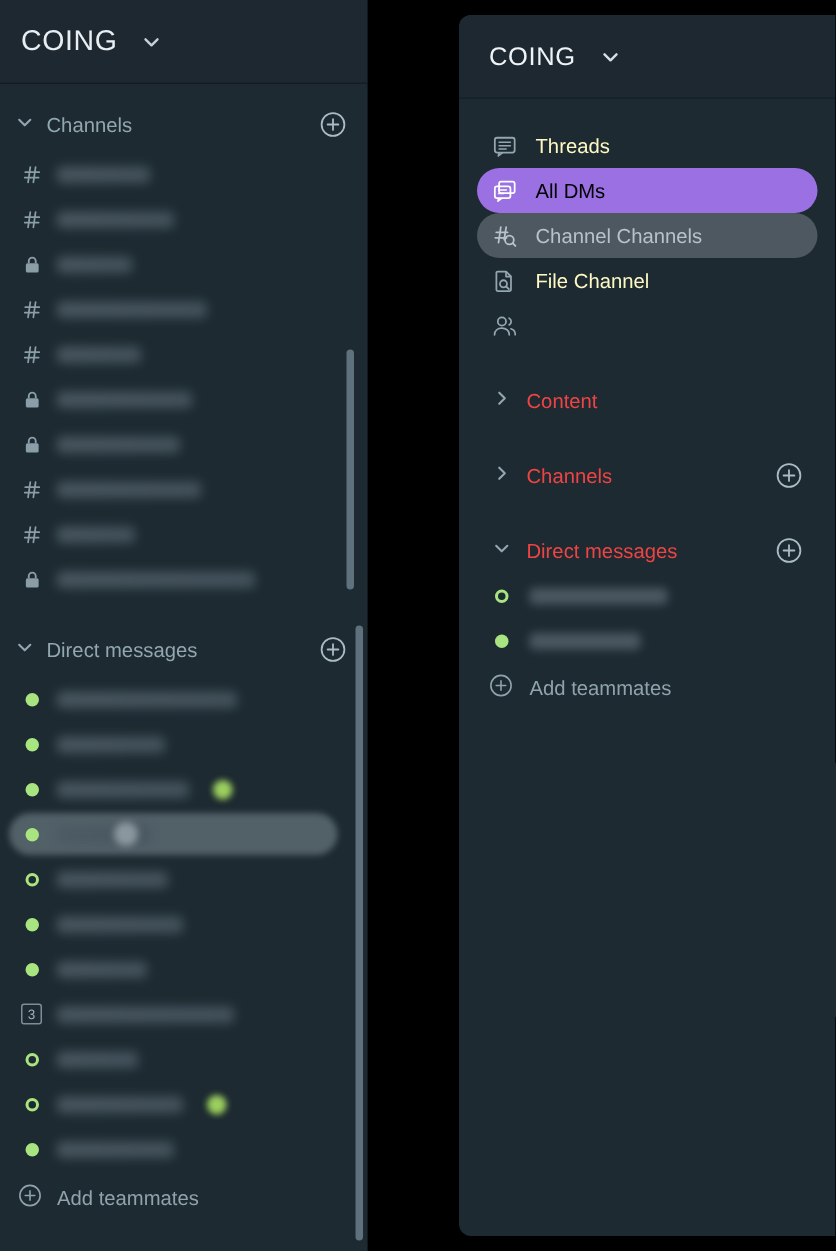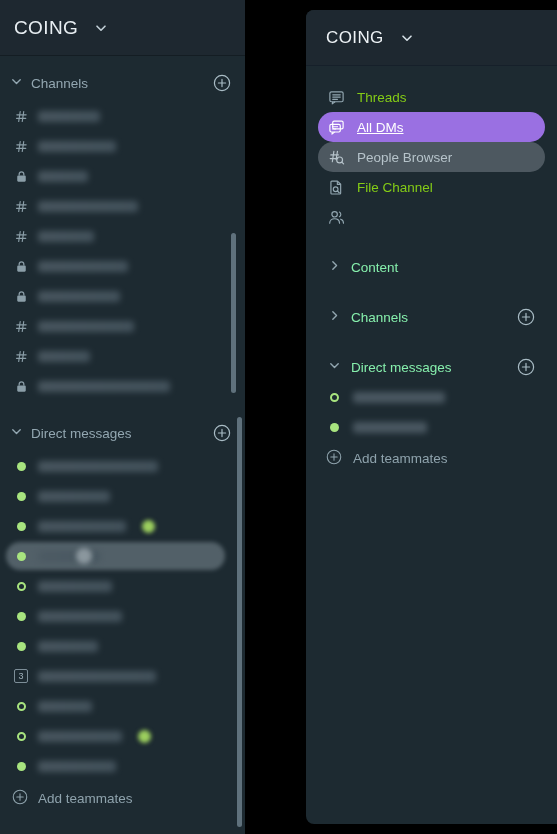--- a/index.html
+++ b/index.html
@@ -90,30 +90,30 @@
   .rp-header {
     height:56px; background:#1e2830; display:flex; align-items:center;
     padding:0 20px; border-bottom:1px solid #16202६;
   }
   .rp-header { border-bottom:1px solid #16202a; }
   .rp-title { color:#eef3f6; font-size:17px; letter-spacing:.4px; }
   .rp-body { padding-top:16px; }
 
   .nav-item {
     display:flex; align-items:center; height:30px; margin: 0 12px; padding: 0 10px;
-    gap:12px; border-radius:15px; color:#84cc16; font-size:13.5px;
+    gap:12px; border-radius:15px; color:#fef9c3; font-size:13.5px;
   }
   .nav-item .nic { width:17px; height:17px; flex:0 0 17px; display:flex; align-items:center; justify-content:center;}
   .nav-item .nic svg { display:block; }
-  .nav-item.active { background:#9a70e2; color:#ffffff;text-decoration:underline; }
+  .nav-item.active { background:#9a70e2; color:#000000; }
   .nav-item.hover { background:#4d5860; color:#b6c3ca; }
 
   .rp-section {
     display:flex; align-items:center; height:30px; margin:0 12px; padding:0 10px;
-    gap:10px; color:#86efac; font-size:13.5px; 
+    gap:10px; color:#ef4444; font-size:13.5px; 
   }
   .rp-section .sh-label{flex:1;}
   .rp-sec-gap { height:20px; }
 
   .rp-row {
     display:flex; align-items:center; height:30px; margin:0 12px; padding:0 10px;
     gap:12px;
   }
   .rp-row .ic { width:13px; flex:0 0 13px; display:flex; justify-content:center; }
   .rp-blur {
@@ -384,21 +384,21 @@
             <span class="txt">All DMs</span>
           </div>
           <div class="nav-item hover">
             <span class="nic">
               <svg width="17" height="17" viewBox="0 0 18 18">
                 <path d="M3 6.3h8M2.3 10.1h8M6.2 2.6L4.6 13.5M10 2.6L8.6 11.3" stroke="#b6c3ca" stroke-width="1.25" stroke-linecap="round"></path>
                 <circle cx="12.3" cy="11.6" r="3.1" fill="none" stroke="#b6c3ca" stroke-width="1.25"></circle>
                 <path d="M14.6 13.9l1.9 1.9" stroke="#b6c3ca" stroke-width="1.35" stroke-linecap="round"></path>
               </svg>
             </span>
-            <span class="txt">People Browser</span>
+            <span class="txt">Channel Channels</span>
           </div>
           <div class="nav-item">
             <span class="nic">
               <svg width="17" height="17" viewBox="0 0 18 18">
                 <path d="M4 2.2h6l3.4 3.4V15a.9.9 0 01-.9.9H4a.9.9 0 01-.9-.9V3.1A.9.9 0 014 2.2z" fill="none" stroke="#93a7b1" stroke-width="1.25" stroke-linejoin="round"></path>
                 <path d="M9.9 2.4v3.3h3.3" fill="none" stroke="#93a7b1" stroke-width="1.2" stroke-linejoin="round"></path>
                 <circle cx="8.1" cy="10.8" r="2.5" fill="none" stroke="#93a7b1" stroke-width="1.25"></circle>
                 <path d="M10 12.7l1.9 1.9" stroke="#93a7b1" stroke-width="1.35" stroke-linecap="round"></path>
               </svg>
             </span>

